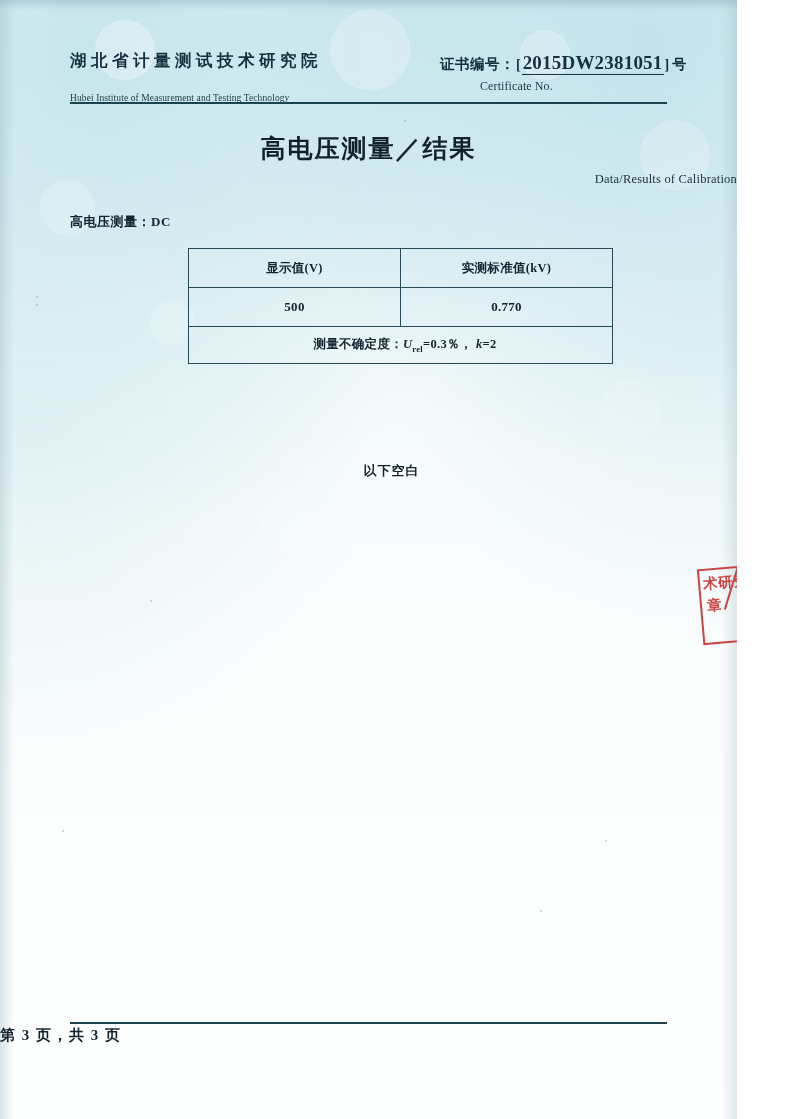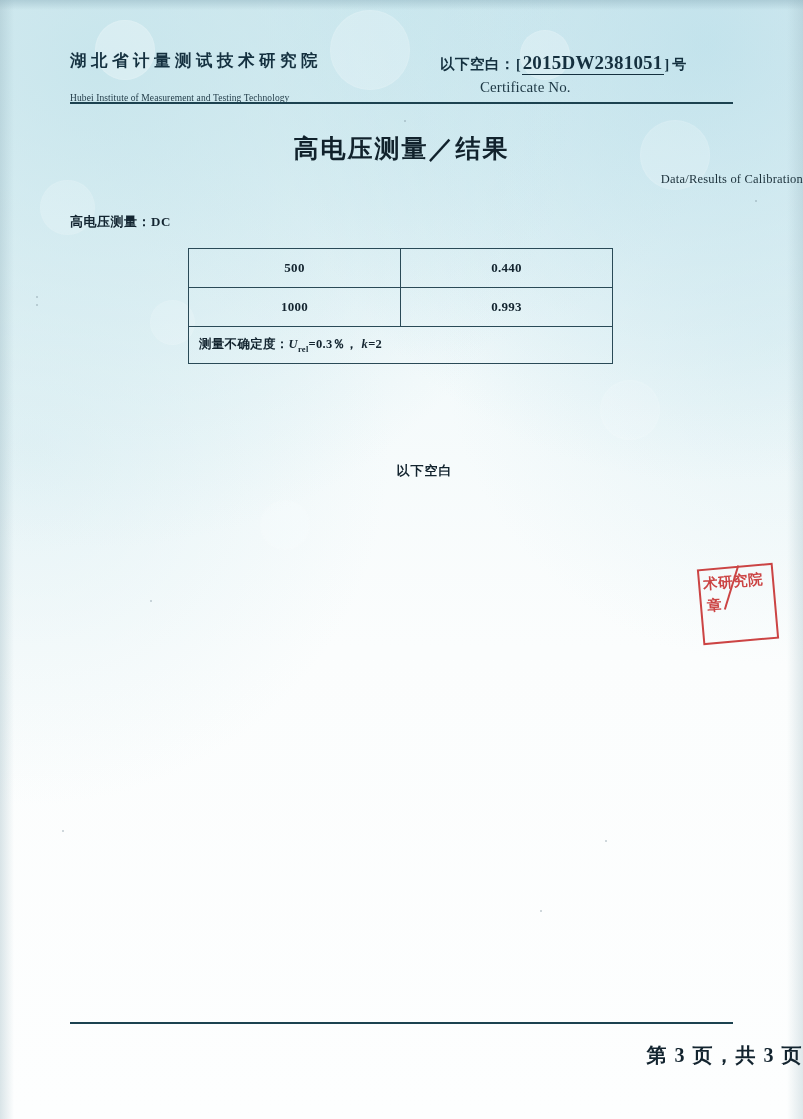--- a/index.html
+++ b/index.html
@@ -5,21 +5,21 @@
   html, body {
     margin: 0;
     padding: 0;
     background: #ffffff;
   }
   body {
     font-family: "Liberation Serif", "DejaVu Serif", serif;
   }
   .page {
     position: relative;
-    width: 803px;
+    width: 737px;
     height: 1119px;
     overflow: hidden;
     background:
       radial-gradient(circle at 12% 6%, rgba(196,228,235,0.85) 0%, rgba(196,228,235,0) 38%),
       radial-gradient(circle at 88% 4%, rgba(188,224,234,0.8) 0%, rgba(188,224,234,0) 34%),
       radial-gradient(circle at 50% 0%, rgba(205,233,239,0.75) 0%, rgba(205,233,239,0) 30%),
       radial-gradient(circle at 4% 40%, rgba(214,236,241,0.55) 0%, rgba(214,236,241,0) 35%),
       radial-gradient(circle at 96% 30%, rgba(214,236,241,0.5) 0%, rgba(214,236,241,0) 30%),
       linear-gradient(180deg, #dfeef3 0%, #eaf5f8 16%, #f4fafb 34%, #fbfdfd 58%, #fdfefe 100%);
   }
@@ -116,21 +116,21 @@
     border-bottom: 1px solid #15303f;
     padding: 0 1px;
   }
   .cert-suffix {
     font-size: 14px;
     font-weight: bold;
     color: #14303f;
     margin-left: 2px;
   }
   .cert-en {
-    font-size: 15px;
+    font-size: 12px;
     color: #1d3744;
     margin-top: 4px;
     letter-spacing: 0.1px;
     padding-left: 40px;
   }
 
   .rule {
     position: absolute;
     left: 70px;
     right: 70px;
@@ -186,21 +186,21 @@
     vertical-align: middle;
     font-size: 13px;
     font-weight: bold;
     color: #13242f;
     letter-spacing: 0.3px;
   }
   .data-table td.head {
     font-size: 12.5px;
   }
   .data-table td.note {
-    text-align: left;
+    text-align: center;
     padding-left: 10px;
     font-size: 12.5px;
     font-weight: bold;
     height: 34px;
   }
   .note sub {
     font-size: 8.5px;
     font-weight: bold;
   }
   .note i {
@@ -266,26 +266,25 @@
     left: 70px;
     right: 70px;
     top: 1022px;
     height: 1.5px;
     background: #1c4250;
   }
   .footer-text {
     position: absolute;
     left: 0; right: 0;
     top: 1026px;
-    text-align: right;
-    font-size: 20px;
+    text-align: left;
+    font-size: 15px;
     font-weight: bold;
     color: #13242f;
     letter-spacing: 1.5px;
-    margin-top: 16px;
   }
 </style>
 </head>
 <body>
 
 <div class="page">
 
   <div class="paper-edge-top"></div>
   <div class="paper-edge-left"></div>
   <div class="paper-edge-right"></div>
@@ -308,46 +307,46 @@
   <div class="speck" style="left:404px;top:120px;"></div>
   <div class="speck" style="left:755px;top:200px;"></div>
 
   <div class="header">
     <div class="org-block">
       <div class="org-cn">湖北省计量测试技术研究院</div>
       <div class="org-en">Hubei Institute of Measurement and Testing Technology</div>
     </div>
     <div class="cert-block">
       <div class="cert-line">
-        <span class="cert-cn">以下空白：</span>
+        <span class="cert-cn">证书编号：</span>
         <span class="cert-bracket">[</span>
         <span class="cert-no">2015DW2381051</span>
         <span class="cert-bracket">]</span>
         <span class="cert-suffix">号</span>
       </div>
       <div class="cert-en">Certificate No.</div>
     </div>
   </div>
 
   <div class="rule"></div>
 
   <div class="title-cn">高电压测量／结果</div>
   <div class="title-en">Data/Results of Calibration</div>
 
   <div class="section-label">高电压测量：DC</div>
 
   <table class="data-table">
     <tbody>
       <tr>
-        <td>500</td>
-        <td>0.440</td>
+        <td class="head">显示值(V)</td>
+        <td class="head">实测标准值(kV)</td>
       </tr>
       <tr>
-        <td>1000</td>
-        <td>0.993</td>
+        <td>500</td>
+        <td>0.770</td>
       </tr>
       <tr>
         <td class="note" colspan="2"><span>测量不确定度：</span><i>U</i><sub>rel</sub><span>=0.3％，</span>&nbsp;<i>k</i><span>=2</span></td>
       </tr>
     </tbody>
   </table>
 
   <div class="blank-note">以下空白</div>
 
   <div class="seal">

